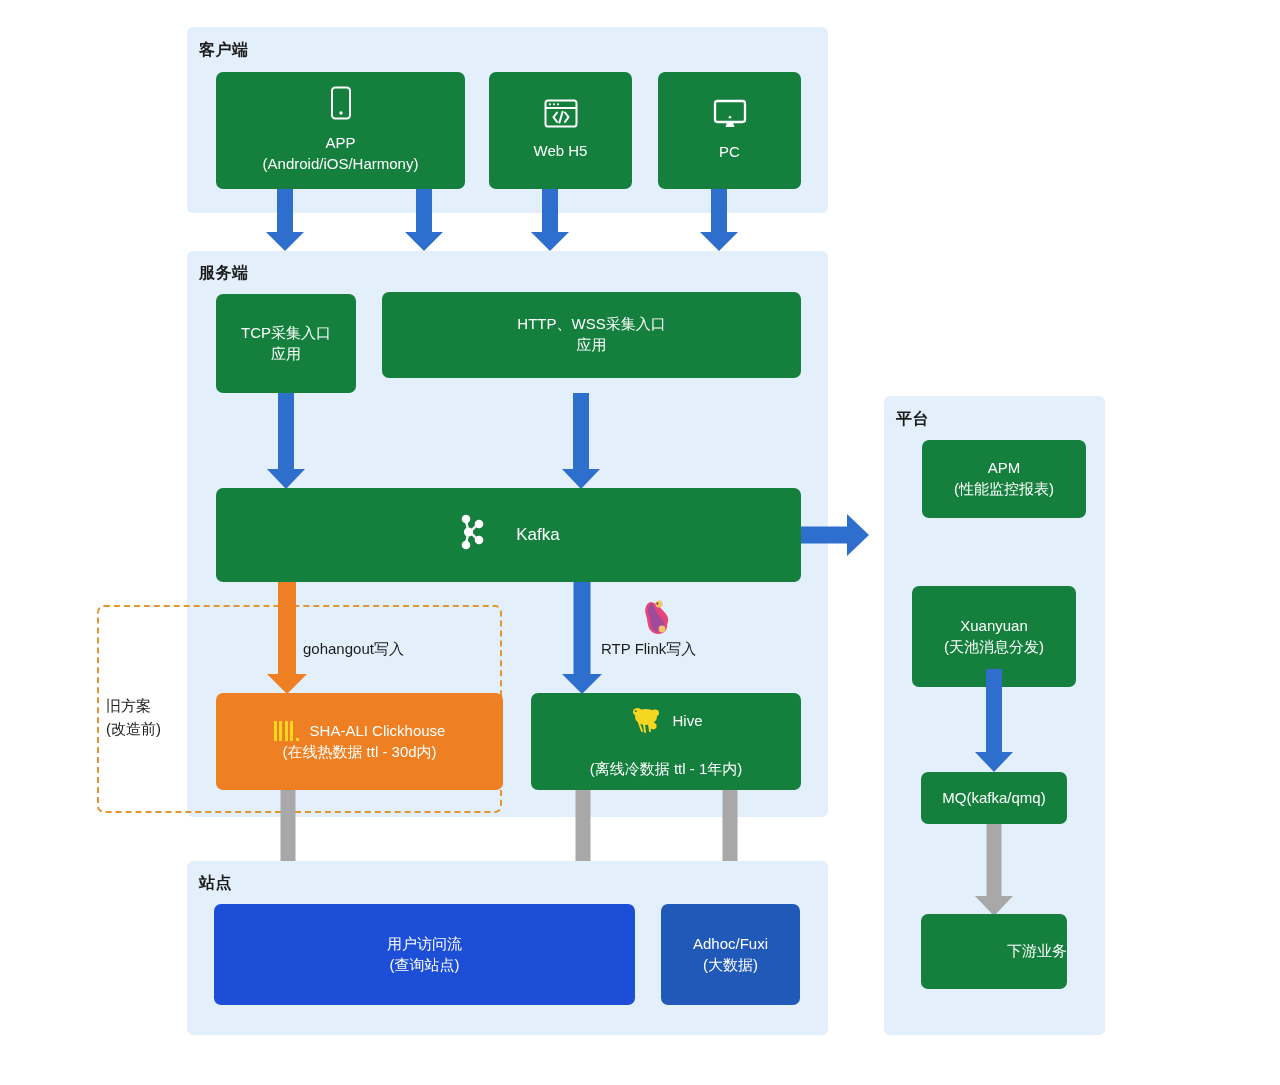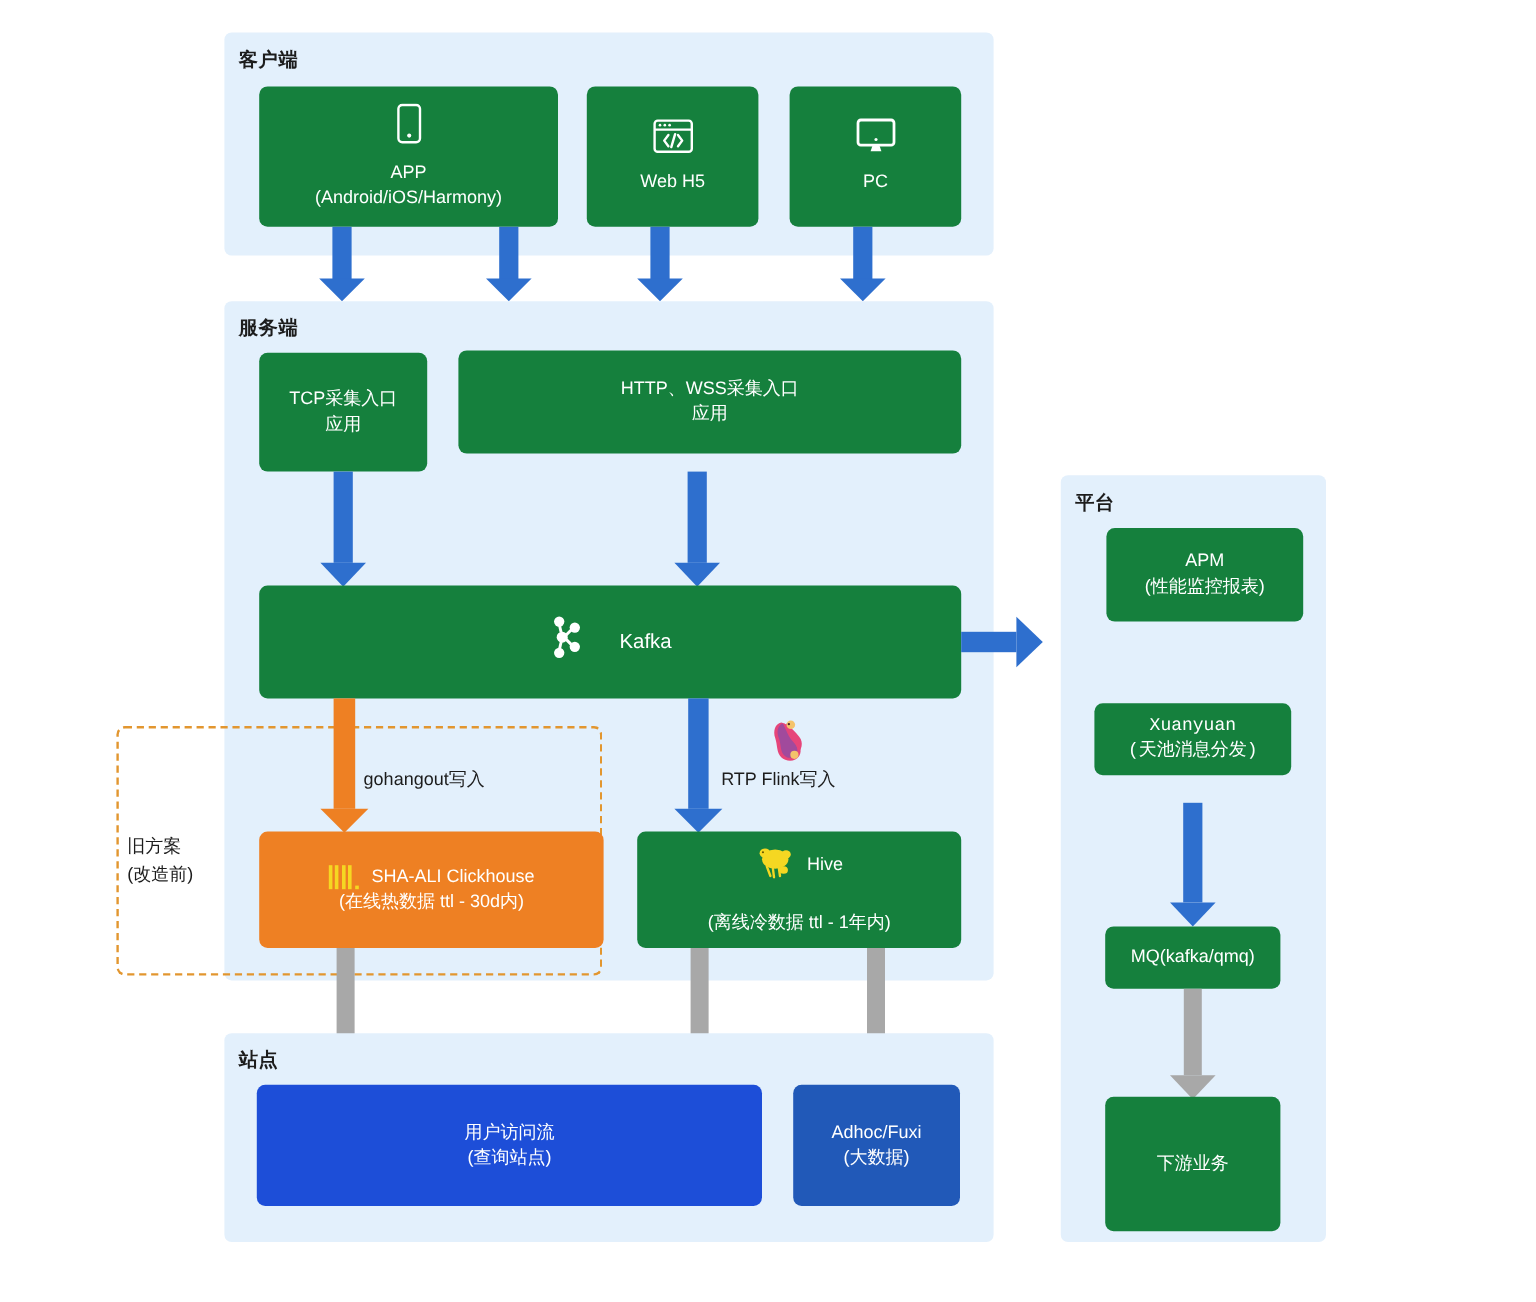--- a/index.html
+++ b/index.html
@@ -265,36 +265,36 @@
   </div>
 
   <div class="panel" style="left:884px;top:396px;width:221px;height:639px;"></div>
   <div class="panel-title" style="left:896px;top:409px;">平台</div>
 
   <div class="node blue" style="left:912px;top:440px;width:164px;height:78px;margin-left:10px;">
     <span class="l1">APM</span>
     <span class="l2">(性能监控报表)</span>
   </div>
 
-  <div class="node blue" style="left:912px;top:586px;width:164px;height:60px;font-family:Liberation Mono, monospace;">
+  <div class="node blue" style="left:912px;top:586px;width:164px;height:101px;">
     <span class="l1">Xuanyuan</span>
     <span class="l2">(天池消息分发)</span>
   </div>
 
   <div class="varrow" style="left:975px;top:669px;width:38px;height:103px;">
     <div class="shaft" style="width:16px;height:83px;background:#2e6fce;"></div>
     <div class="head" style="border-top:20px solid #2e6fce;"></div>
   </div>
 
   <div class="node blue" style="left:921px;top:772px;width:146px;height:52px;">
     <span class="l1">MQ(kafka/qmq)</span>
   </div>
 
   <div class="varrow" style="left:975px;top:824px;width:38px;height:92px;">
     <div class="shaft" style="width:15px;height:72px;background:#a8a8a8;"></div>
     <div class="head" style="border-top:20px solid #a8a8a8;"></div>
   </div>
 
-  <div class="node blue" style="left:921px;top:914px;width:146px;height:112px;">
+  <div class="node blue" style="left:921px;top:914px;width:146px;height:75px;align-items:flex-end;">
     <span class="l1">下游业务</span>
   </div>
 
 </div>
 
 </body></html>

